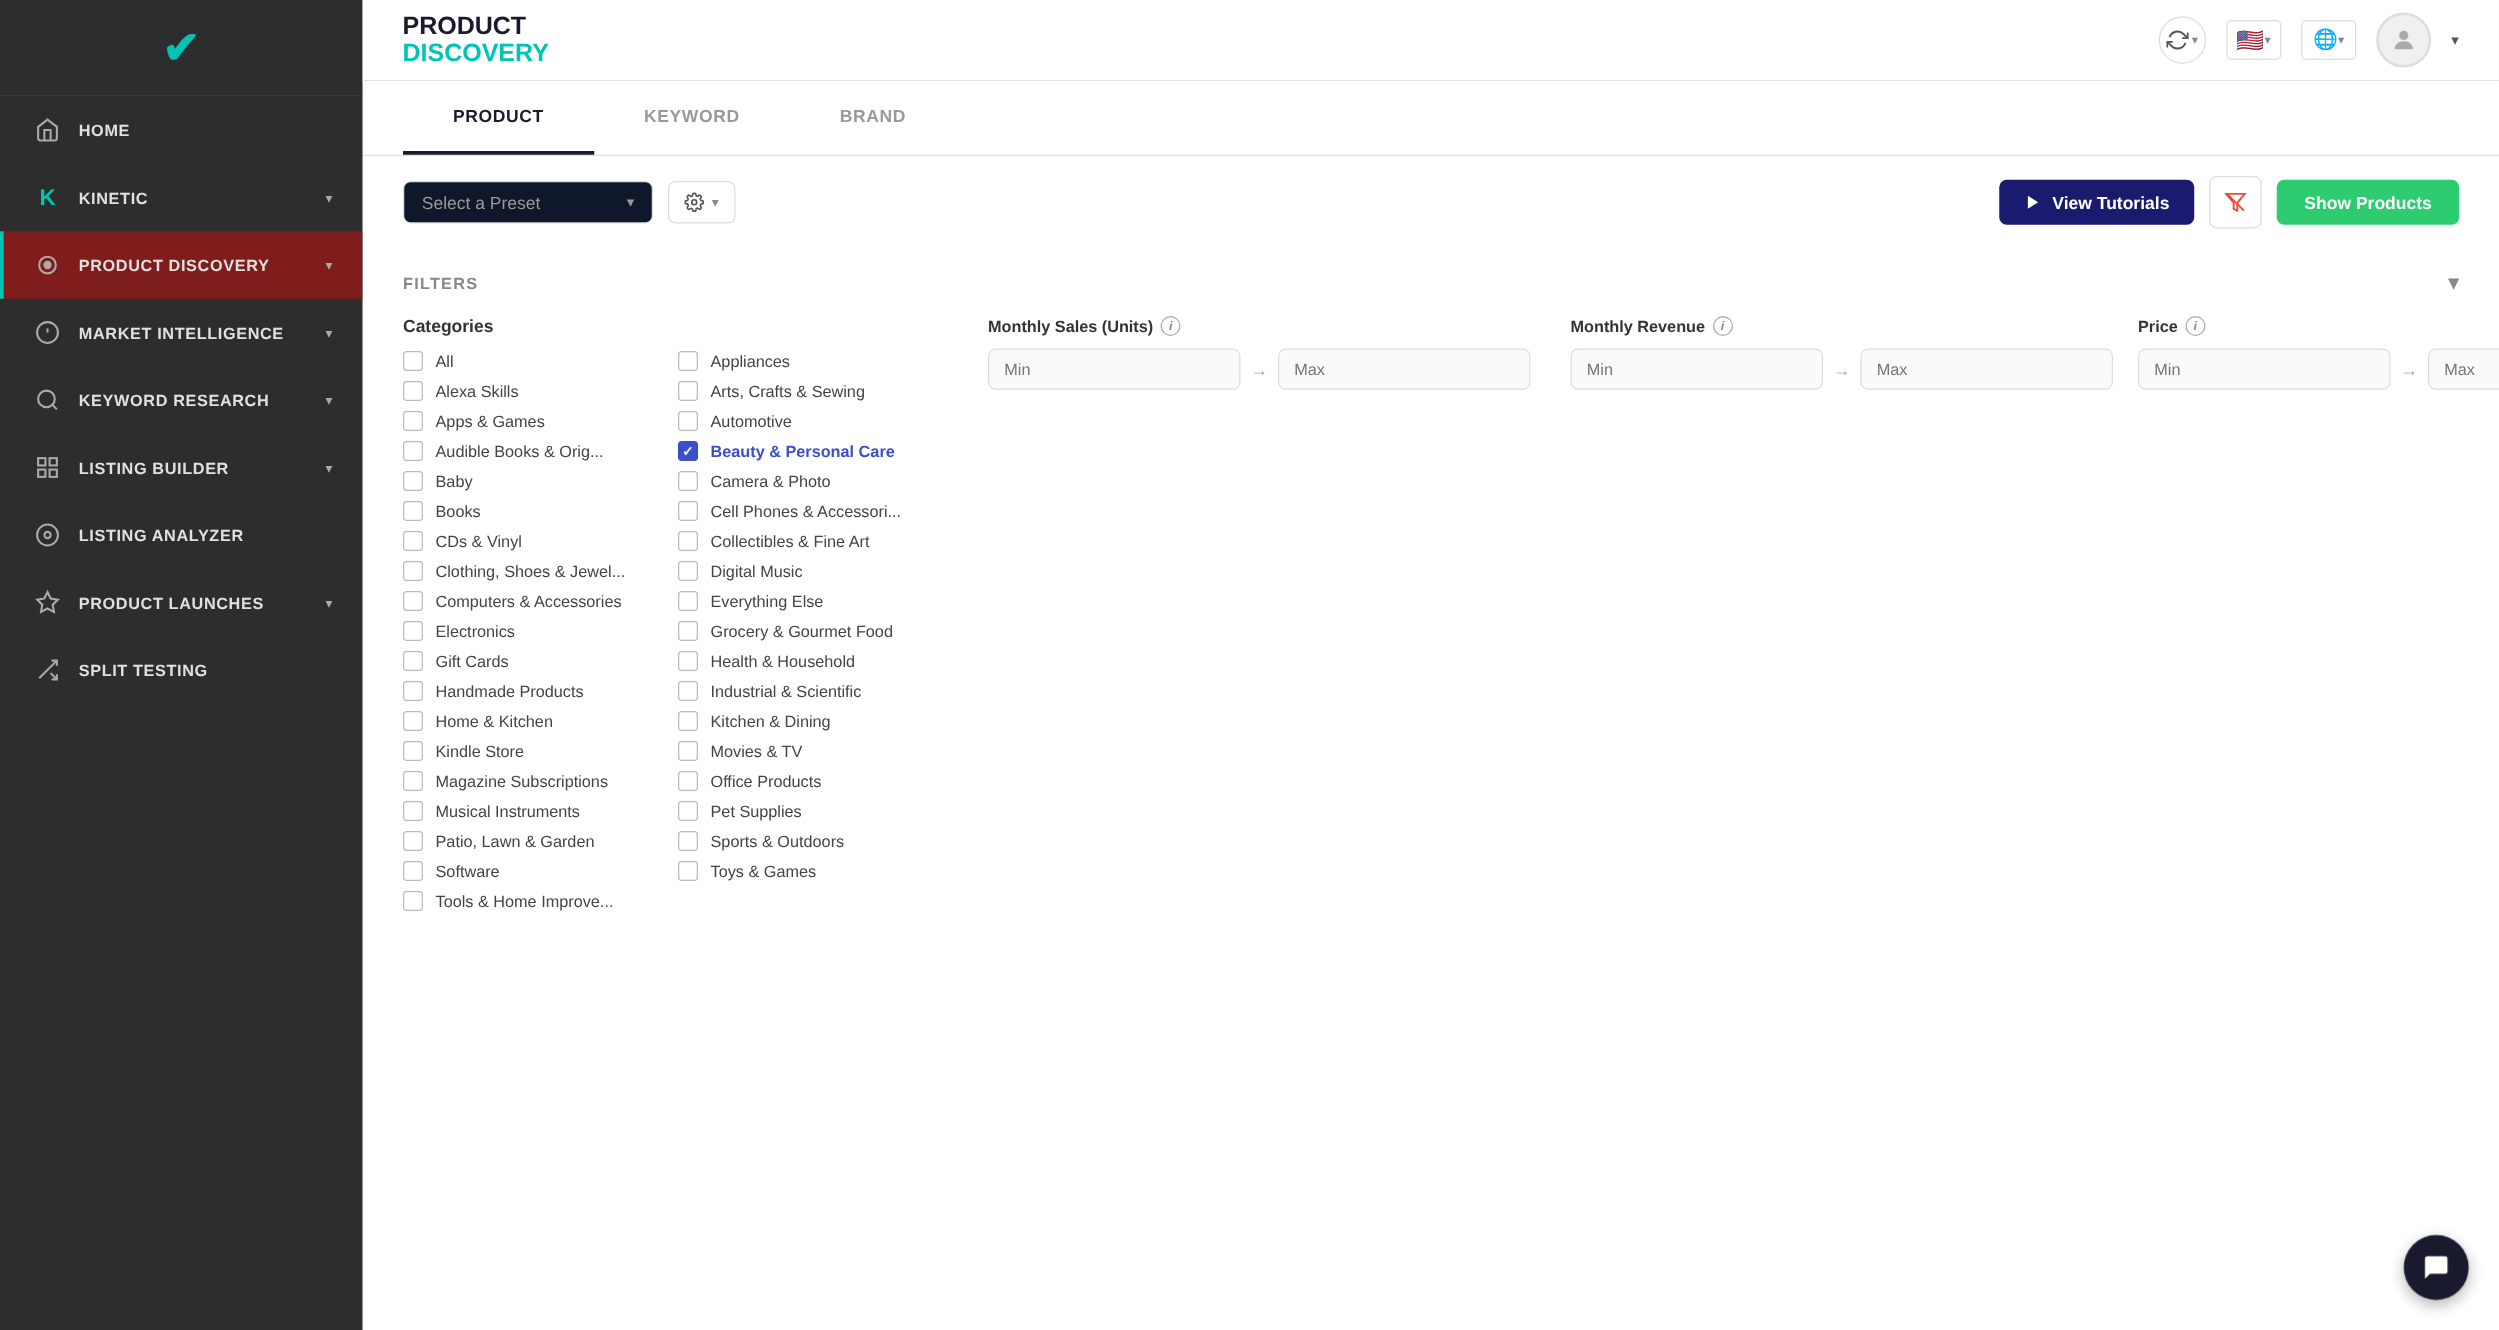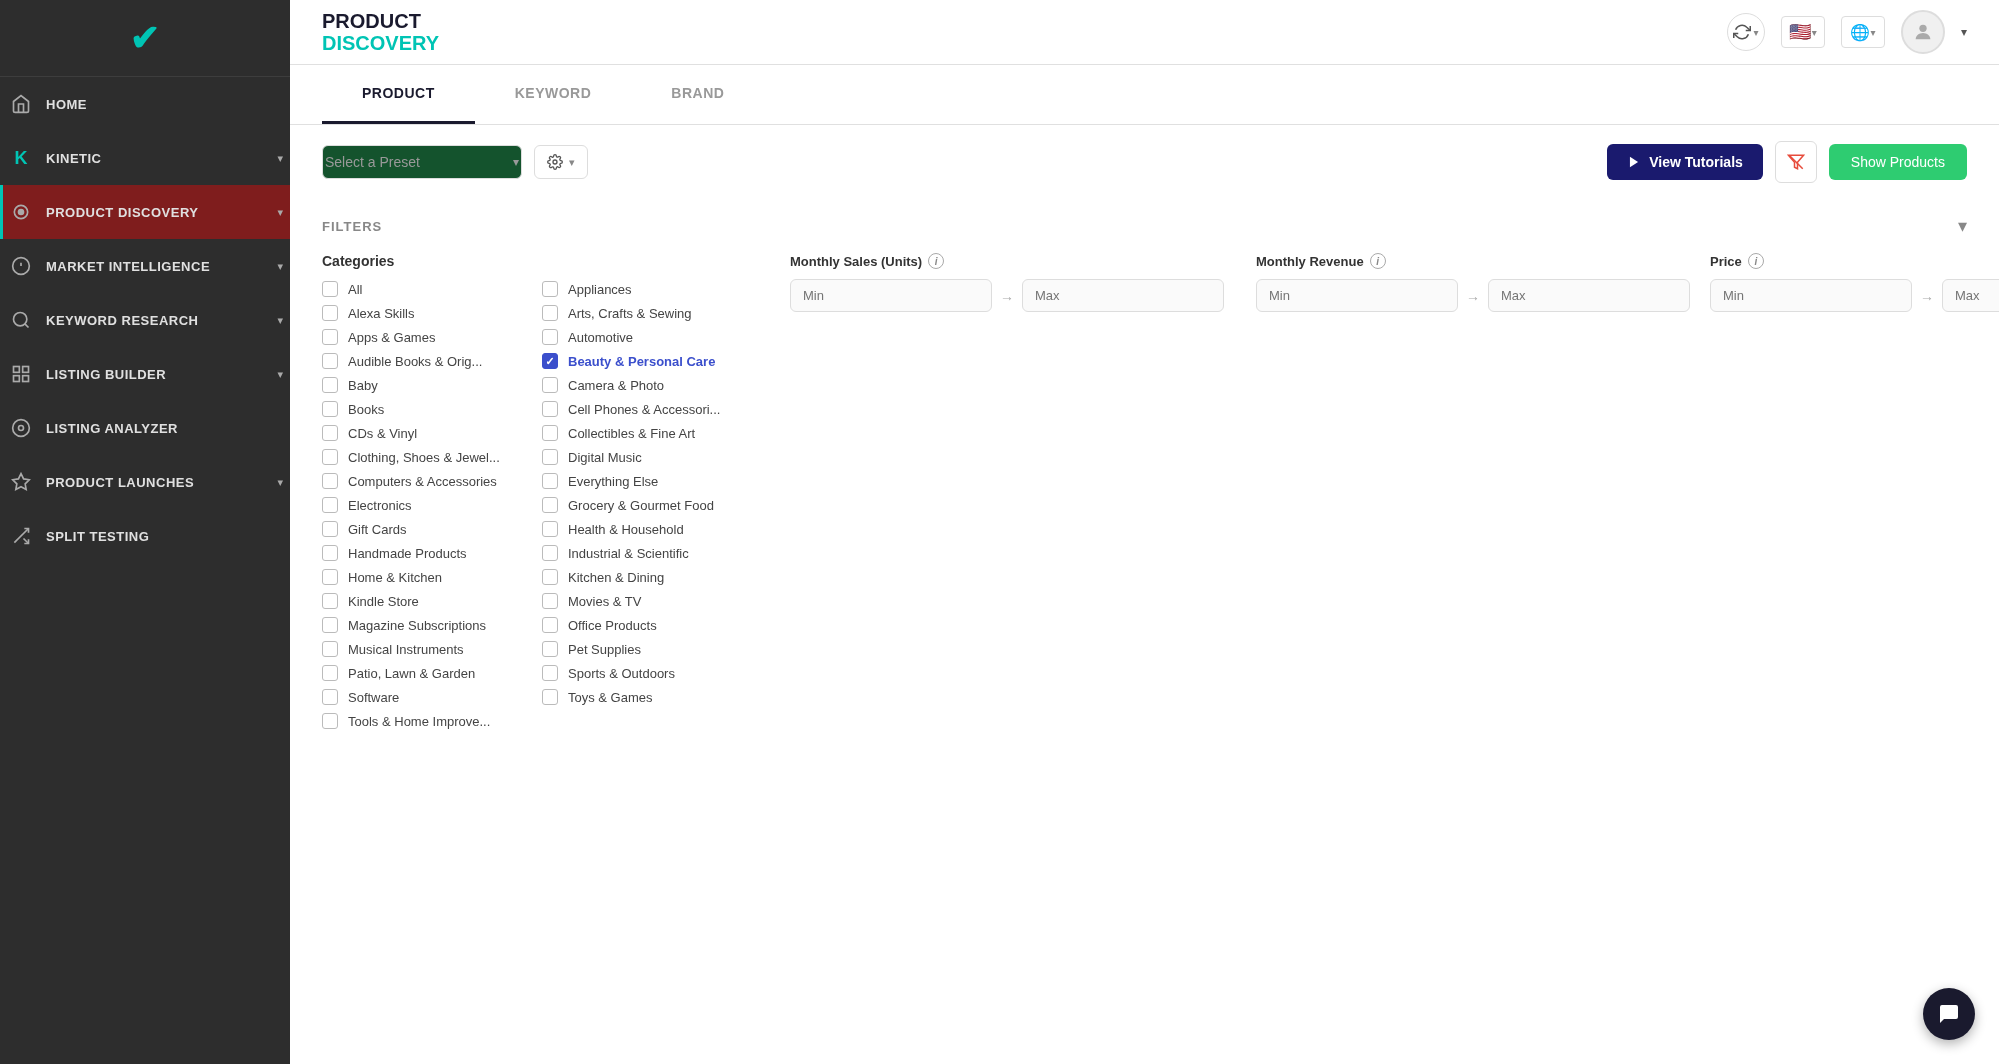--- a/index.html
+++ b/index.html
@@ -24,21 +24,21 @@
     }
     .logo-v {
       font-size: 36px;
       font-weight: 900;
       color: #00c4b4;
       line-height: 1;
     }
     .sidebar-item {
       display: flex;
       align-items: center;
-      padding: 16px 7px;
+      padding: 16px 24px;
       cursor: pointer;
       border-left: 3px solid transparent;
       gap: 14px;
     }
     .sidebar-item.active { border-left: 3px solid #00c4b4; background: #7f1d1d; }
     .sidebar-item-icon {
       width: 22px;
       height: 22px;
       display: flex;
       align-items: center;
@@ -181,25 +181,25 @@
       align-items: center;
       padding: 16px 32px;
       gap: 12px;
       background: #fff;
     }
     .preset-select {
       display: flex;
       align-items: center;
       border: 1px solid #ddd;
       border-radius: 6px;
-      padding: 8px 2px;
+      padding: 8px 14px;
       cursor: pointer;
       gap: 8px;
       min-width: 200px;
-      background: #14532d;
+      background: #0f172a;
     }
     .preset-select-text {
       color: #999;
       font-size: 14px;
       flex: 1;
     }
     .preset-chevron { color: #999; font-size: 12px; }
     .settings-btn {
       display: flex;
       align-items: center;
@@ -237,21 +237,21 @@
       font-size: 18px;
     }
     .show-products-btn {
       background: #2ecc71;
       color: #fff;
       border: none;
       border-radius: 6px;
       padding: 10px 22px;
       cursor: pointer;
       font-size: 14px;
-      font-weight: 400;
+      font-weight: 700;
     }
 
     
     .filters-section {
       padding: 8px 32px 16px 32px;
       background: #fff;
     }
     .filters-header {
       display: flex;
       align-items: center;

